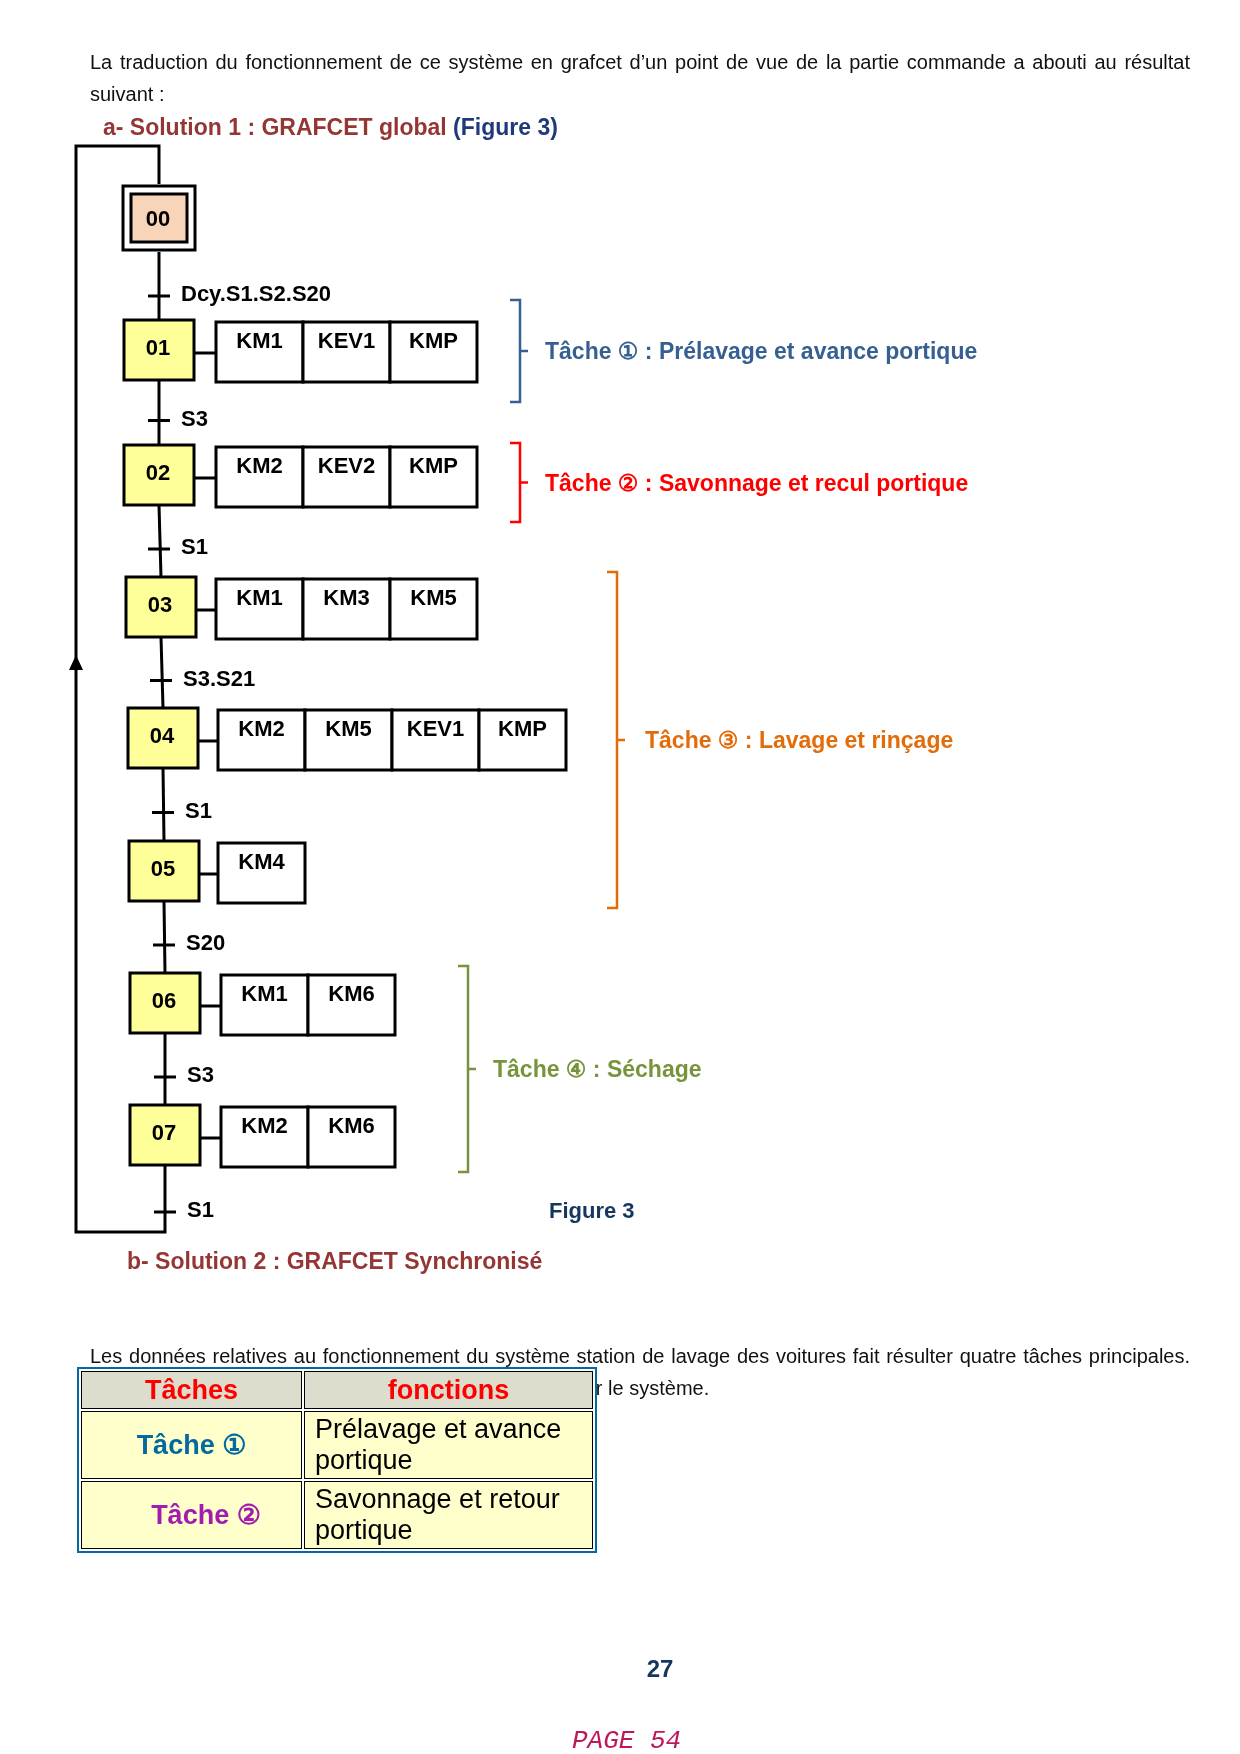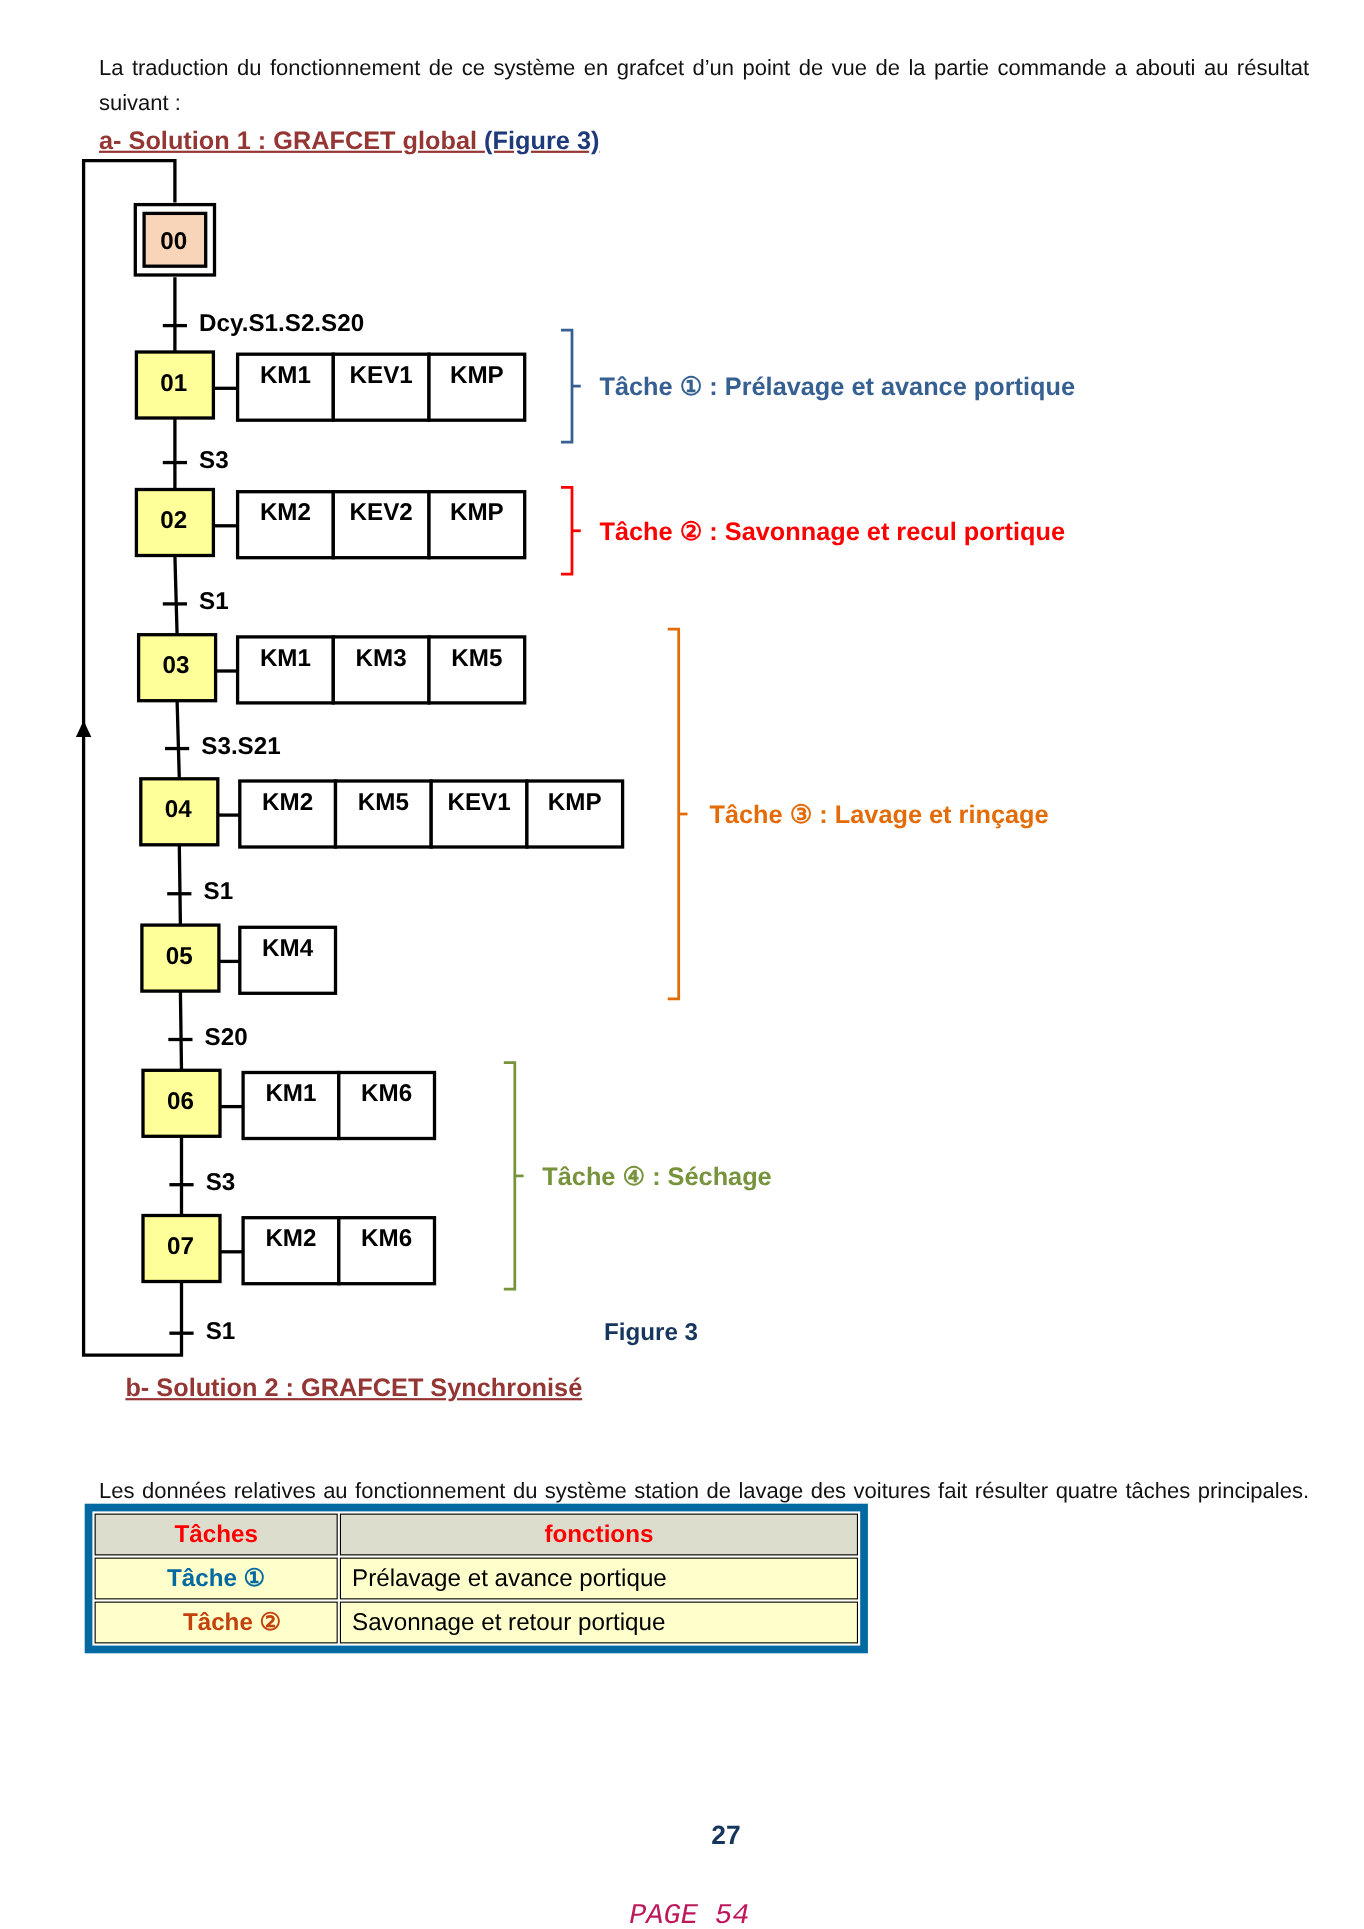--- a/index.html
+++ b/index.html
@@ -1,27 +1,27 @@
 <!DOCTYPE html>
 <html><head>
 <meta charset="utf-8">
 <style>
   html, body { margin:0; padding:0; background:#ffffff; }
   body { width:1240px; height:1754px; position:relative; overflow:hidden; font-family:"Liberation Sans", sans-serif; }
   .para { position:absolute; left:90px; width:1100px; font-size:20px; color:#111; line-height:32px; text-align:justify; }
   .para.last { text-align-last:left; }
-  .heading { position:absolute; left:90px; font-size:23px; font-weight:bold; color:#943634;text-decoration:underline; }
+  .heading { position:absolute; left:103px; font-size:23px; font-weight:bold; color:#943634; }
   .heading .fig { color:#1f3a7a; }
   #grafcet { position:absolute; left:0; top:0; }
   .step-label { font-weight:bold; font-size:22px; fill:#000; }
   .act-label { font-weight:bold; font-size:22px; fill:#000; }
   .trans-label { font-weight:bold; font-size:22px; fill:#000; }
   .task-label { font-weight:bold; font-size:23px; }
   .figcap { font-weight:bold; font-size:22px; fill:#17365d; }
-  table.tasks { position:absolute; left:77px; top:1367px; width:712px; border-collapse:separate; border-spacing:2px; border:7px solid #0369a1; background:#fff; font-size:22px; }
+  table.tasks { position:absolute; left:77px; top:1367px; width:520px; border-collapse:separate; border-spacing:2px; border:2px solid #0369a1; background:#fff; font-size:27px; }
   table.tasks td, table.tasks th { border:1px solid #000; padding:2px 10px; height:32px; }
   table.tasks th { background:#ddddce; color:#ff0000; font-weight:bold; text-align:center; }
   table.tasks td { background:#ffffcc; }
   table.tasks td.task { text-align:center; font-weight:bold; width:170px; }
   .pagenum { position:absolute; left:0; width:1320px; top:1655px; text-align:center; font-weight:bold; font-size:24px; color:#17365d; }
   .pagefoot { position:absolute; left:572px; top:1726px; font-family:"Liberation Mono", monospace; font-size:26px; color:#be185d;font-style:italic; }
 </style>
 </head>
 <body>
 
@@ -138,20 +138,20 @@
       <th>Tâches</th>
       <th>fonctions</th>
     </tr>
   </thead>
   <tbody>
     <tr>
       <td class="task" style="color: #0369a1;">Tâche ①</td>
       <td>Prélavage et avance portique</td>
     </tr>
     <tr>
-      <td class="task" style="color: #c2410c; padding-left: 39px;">Tâche ②</td>
+      <td class="task" style="color: #a21caf; padding-left: 39px;">Tâche ②</td>
       <td>Savonnage et retour portique</td>
     </tr>
   </tbody>
 </table>
 
 <div class="pagenum">27</div>
 <div class="pagefoot">PAGE 54</div>
 
 </body></html>

